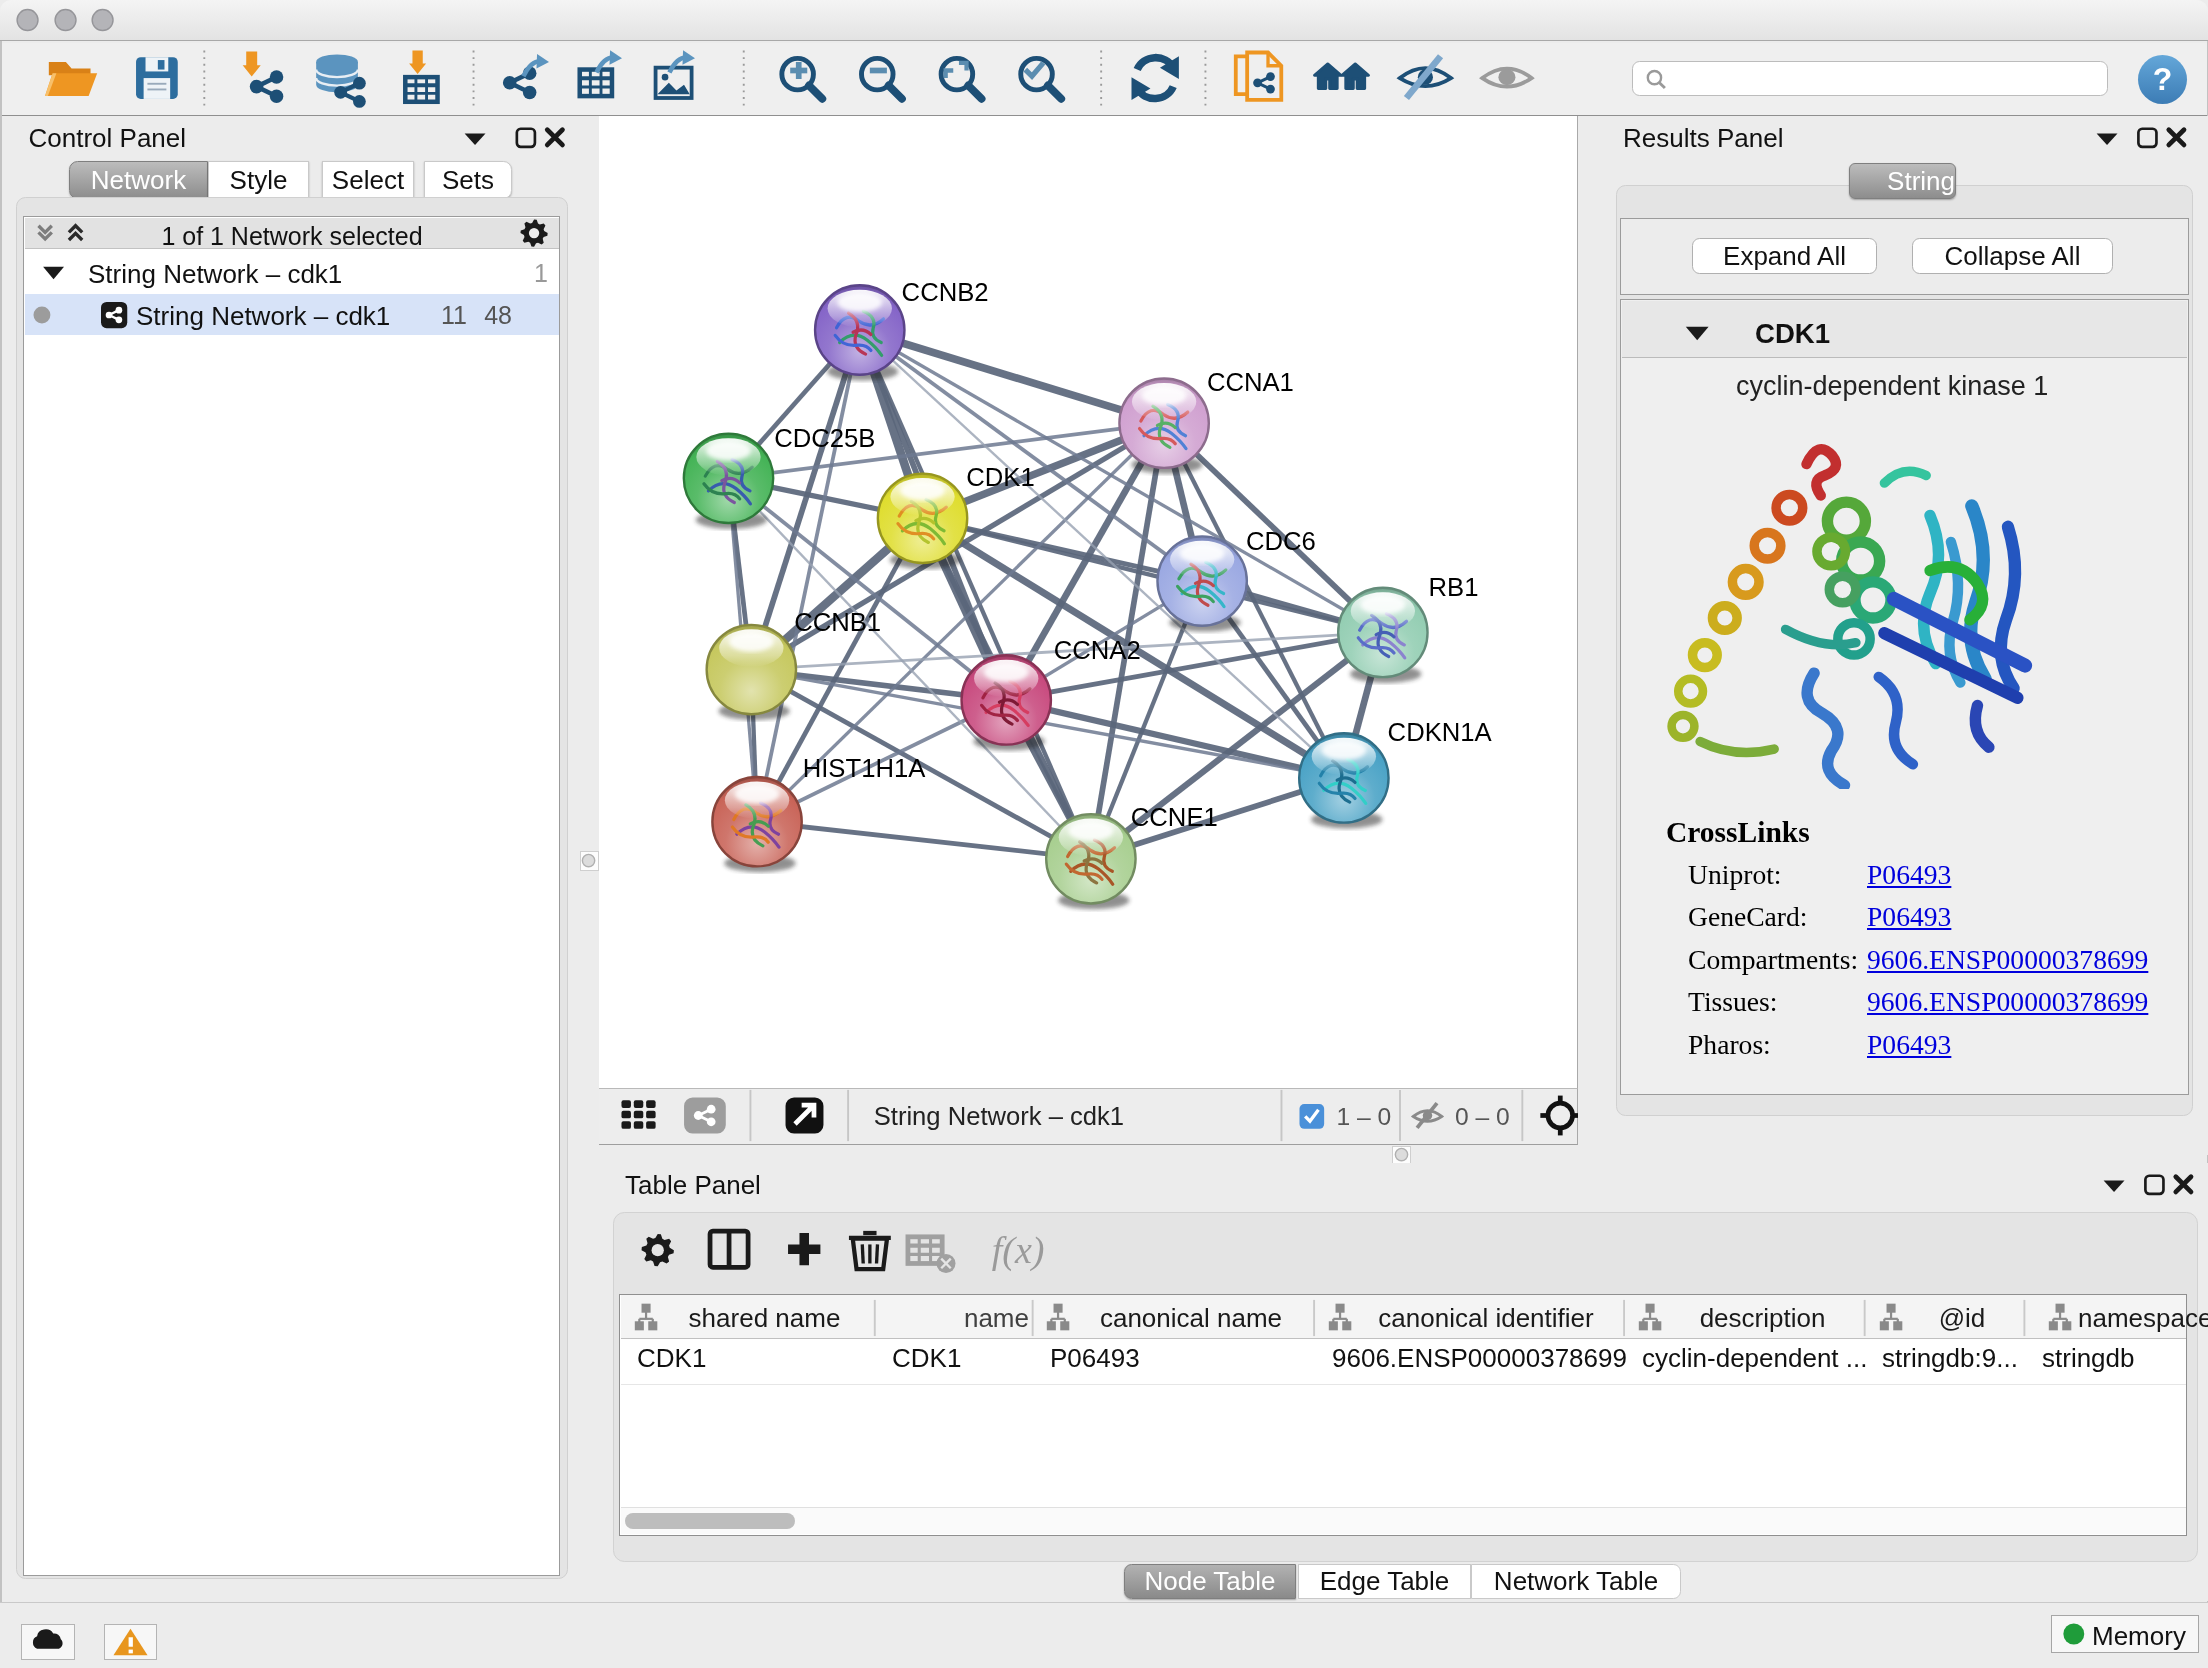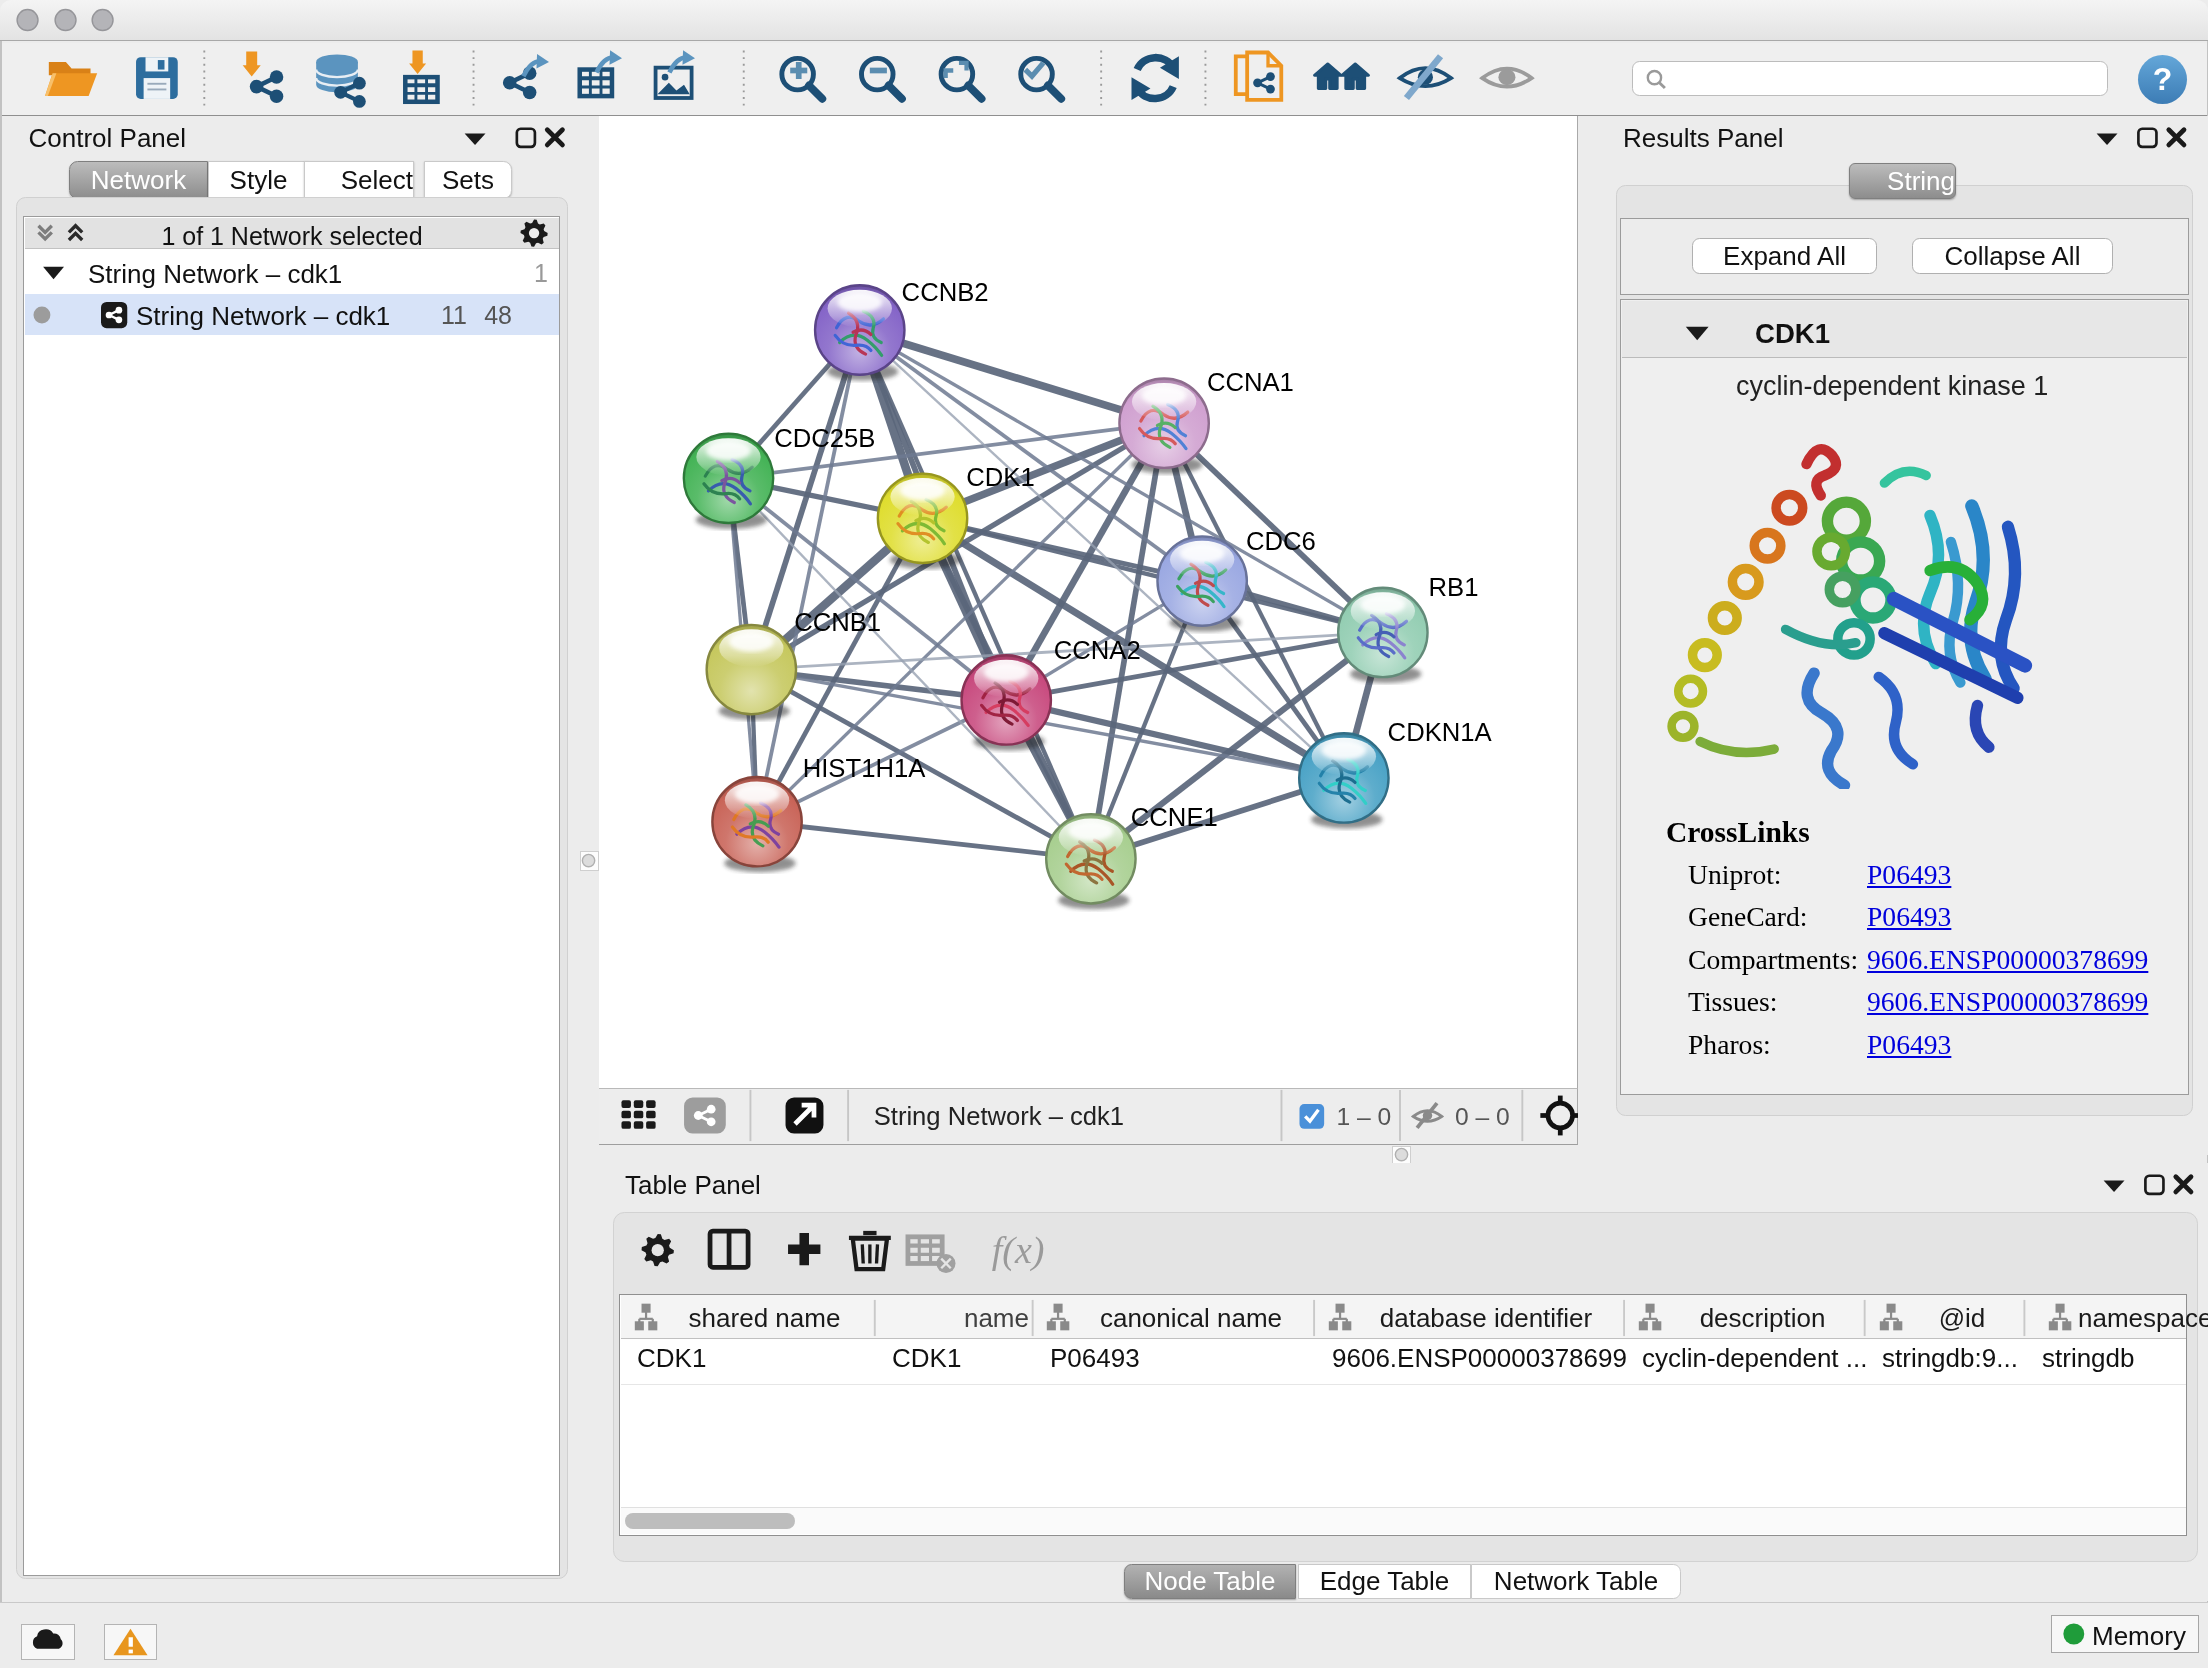--- a/index.html
+++ b/index.html
@@ -123,21 +123,21 @@
 <div class="abs" style="left:0;top:41px;width:1.9px;height:1627px;background:#c2c2c2"></div>
 <div class="abs" style="left:2207px;top:41px;width:1.9px;height:1627px;background:#c2c2c2"></div>
 <div class="abs" style="left:28.5px;top:123px;font-size:26px;color:#111">Control Panel</div>
 <svg class="abs" style="left:457px;top:124px" width="114" height="28.5" viewBox="0 0 120 30">
 <path d="M 8,10 L 30,10 L 19,22 Z" fill="#1a1a1a"></path>
 <rect x="63" y="5" width="19" height="19" rx="4" fill="none" stroke="#1a1a1a" stroke-width="2.8"></rect>
 <path d="M 95,6 L 111,22 M 111,6 L 95,22" stroke="#1a1a1a" stroke-width="5" stroke-linecap="round"></path>
   </svg>
 <div class="abs" style="left:69px;top:161px;width:139px;height:38px;background:linear-gradient(#bcbcbc,#8d8d8d);color:#fff;border:1px solid #7f7f7f;border-radius:8.6px 0px 0px 8.6px;font-size:26px;text-align:center;line-height:36px;box-shadow:0 1px 1.9px rgba(0,0,0,.25)">Network</div>
 <div class="abs" style="left:208px;top:161px;width:101px;height:38px;background:#fff;color:#111;border:1px solid #c9c9c9;border-radius:0px 0px 0px 0px;font-size:26px;text-align:center;line-height:36px;box-shadow:0 1px 1.9px rgba(0,0,0,.25)">Style</div>
-<div class="abs" style="left:304px;top:161px;width:110px;height:38px;background:#fff;color:#111;border:1px solid #c9c9c9;border-radius:0px 0px 0px 0px;font-size:26px;text-align:right;line-height:36px;box-shadow:0 1px 1.9px rgba(0,0,0,.25)">Select</div>
+<div class="abs" style="left:322px;top:161px;width:92px;height:38px;background:#fff;color:#111;border:1px solid #c9c9c9;border-radius:0px 0px 0px 0px;font-size:26px;text-align:center;line-height:36px;box-shadow:0 1px 1.9px rgba(0,0,0,.25)">Select</div>
 <div class="abs" style="left:424px;top:161px;width:88px;height:38px;background:#fff;color:#111;border:1px solid #c9c9c9;border-radius:0px 8.6px 8.6px 0px;font-size:26px;text-align:center;line-height:36px;box-shadow:0 1px 1.9px rgba(0,0,0,.25)">Sets</div>
 <div class="abs" style="left:16px;top:197px;width:552px;height:1382px;background:#e4e4e4;border:1px solid #d0d0d0;border-radius:9.5px"></div>
 <div class="abs" style="left:23px;top:216px;width:537px;height:1360px;background:#fff;border:1.9px solid #9b9b9b"></div>
 <div class="abs" style="left:25px;top:218px;width:534px;height:31px;background:#e2e2e2;border-bottom:1px solid #c2c2c2"></div>
 <svg class="abs" style="left:28.5px;top:220px" width="76" height="28.5" viewBox="0 0 80 30">
 <g fill="none" stroke="#7d7d7d" stroke-width="3.5">
       <path d="M 10,6 L 17,13 L 24,6"></path>
       <path d="M 10,13 L 17,20 L 24,13"></path>
     </g>
 <g fill="none" stroke="#2a2a2a" stroke-width="3.5">
@@ -614,21 +614,21 @@
     <g stroke="#8a8a8a" stroke-width="2.34" fill="#8a8a8a">
       <line x1="17" y1="10.5" x2="17" y2="18.95"></line>
       <line x1="9.85" y1="18.95" x2="24.15" y2="18.95"></line>
       <line x1="9.85" y1="18.95" x2="9.85" y2="23.5"></line>
       <line x1="24.15" y1="18.95" x2="24.15" y2="23.5"></line>
       <rect x="13.36" y="4.0" width="7.280000000000001" height="7.280000000000001"></rect>
       <rect x="6.210000000000001" y="22.72" width="7.280000000000001" height="7.280000000000001"></rect>
       <rect x="20.51" y="22.72" width="7.280000000000001" height="7.280000000000001"></rect>
     </g>
   </svg>
-<div class="abs" style="left:1352px;top:1303px;width:268px;text-align:center;font-size:26px;color:#1a1a1a">database identifier</div>
+<div class="abs" style="left:1352px;top:1303px;width:268px;text-align:center;font-size:26px;color:#1a1a1a">canonical identifier</div>
 <svg class="abs" style="left:1634px;top:1301px" width="34" height="32" viewBox="0 0 36 34">
     <g stroke="#8a8a8a" stroke-width="2.34" fill="#8a8a8a">
       <line x1="17" y1="10.5" x2="17" y2="18.95"></line>
       <line x1="9.85" y1="18.95" x2="24.15" y2="18.95"></line>
       <line x1="9.85" y1="18.95" x2="9.85" y2="23.5"></line>
       <line x1="24.15" y1="18.95" x2="24.15" y2="23.5"></line>
       <rect x="13.36" y="4.0" width="7.280000000000001" height="7.280000000000001"></rect>
       <rect x="6.210000000000001" y="22.72" width="7.280000000000001" height="7.280000000000001"></rect>
       <rect x="20.51" y="22.72" width="7.280000000000001" height="7.280000000000001"></rect>
     </g>

